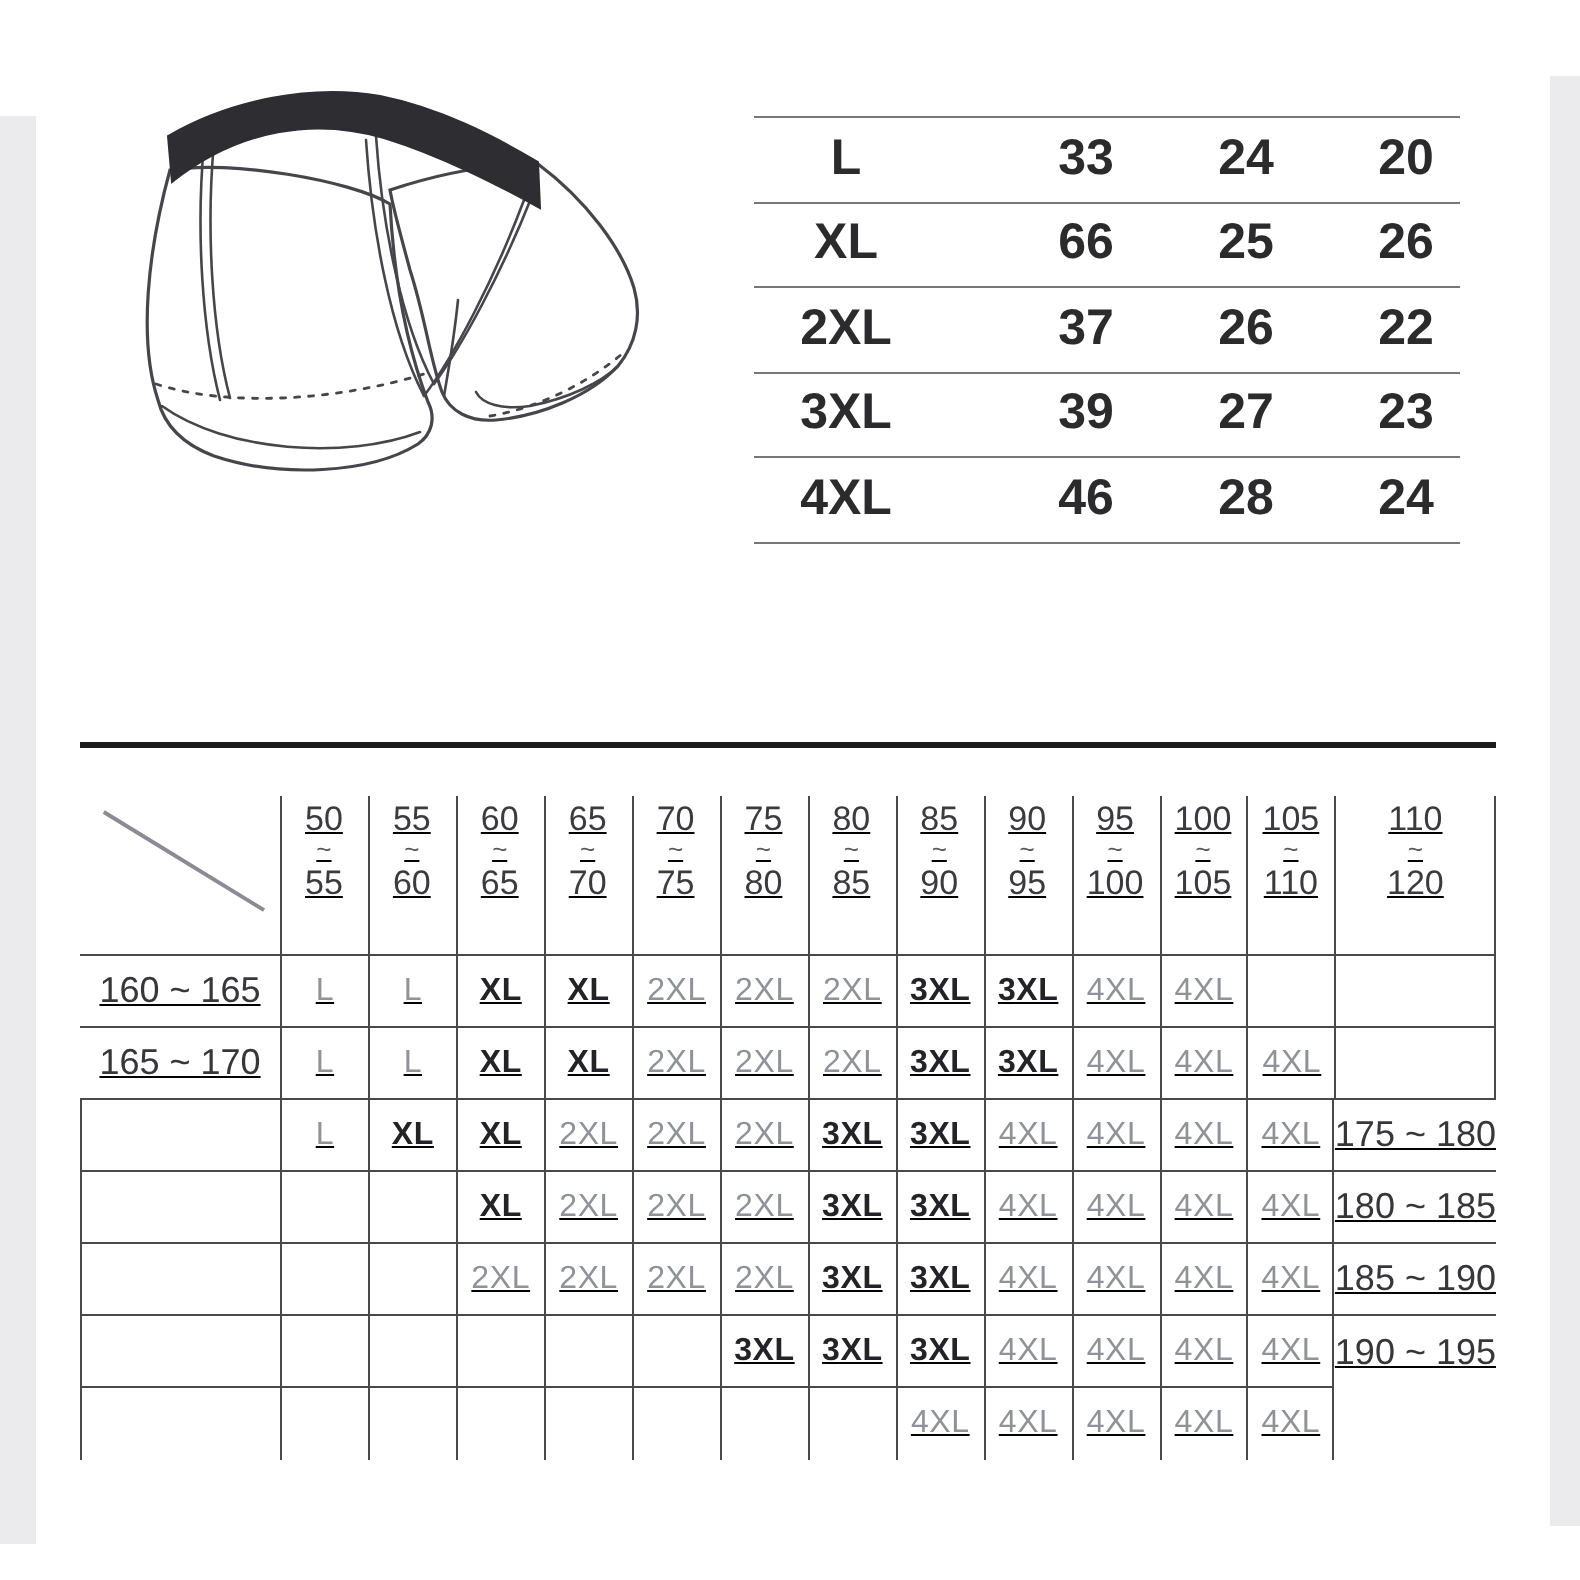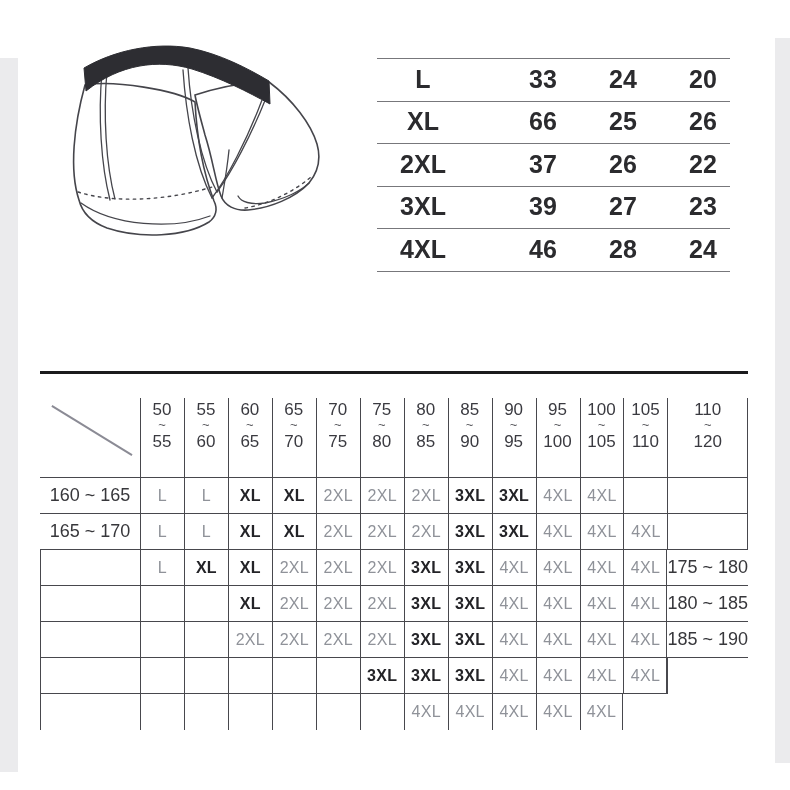--- a/index.html
+++ b/index.html
@@ -22,21 +22,21 @@
   .mcell.c0 { left:46px; } .mcell.c1 { left:166px; }
   .mcell.c2 { left:246px; } .mcell.c3 { left:326px; }
 
   
   .unit { position:absolute; top:327px; transform:translateX(-50%);
           font-size:36px; font-weight:bold; color:#2d2d30; letter-spacing:0.5px;margin-top:40px; }
   .unit.cm { left:572px; } .unit.kg { left:721px; }
 
   
   .matrix { position:absolute; left:40px; top:371px; width:708px; border-top:3px solid #1b1b1d; }
-  .mgrid { display:grid; grid-template-columns:100px repeat(13, 1fr); }
+  .mgrid { display:grid; grid-template-columns:100px repeat(13, 1fr);text-decoration:underline; }
   .cell { box-sizing:border-box; display:flex; align-items:center; justify-content:center;
           border-bottom:1px solid #48484d; background:#fff; }
   .corner, .wh { height:104px; position:relative; }
   .hl, .mc { height:36px; }
   .wh { flex-direction:column; font-size:17px; color:#3a3a40; line-height:1.15; }
   .wh .tilde { font-size:13px; color:#57575c; line-height:0.8; margin:1px 0; }
   .wh::before { content:""; position:absolute; left:0; top:24px; bottom:0; width:1px; background:#48484d; }
   .wh.lastcol::after { content:""; position:absolute; right:0; top:24px; bottom:0; width:1px; background:#48484d; }
   .mc { border-left:1px solid #48484d; font-size:16px; letter-spacing:0.3px; }
   .mc.lastcol { border-right:1px solid #48484d; }
@@ -272,20 +272,21 @@
         <div class="cell mc"></div>
         <div class="cell mc"></div>
         <div class="cell mc"></div>
         <div class="cell mc" style="color: rgb(35, 35, 39); font-weight: 700;">3XL</div>
         <div class="cell mc" style="color: rgb(35, 35, 39); font-weight: 700;">3XL</div>
         <div class="cell mc" style="color: rgb(35, 35, 39); font-weight: 700;">3XL</div>
         <div class="cell mc" style="color: rgb(143, 146, 153); font-weight: 400;">4XL</div>
         <div class="cell mc" style="color: rgb(143, 146, 153); font-weight: 400;">4XL</div>
         <div class="cell mc" style="color: rgb(143, 146, 153); font-weight: 400;">4XL</div>
         <div class="cell mc lastcol" style="color: rgb(143, 146, 153); font-weight: 400;">4XL</div>
+        <div class="cell hl lastrow">190 ~ 195</div>
         <div class="cell mc lastrow"></div>
         <div class="cell mc lastrow"></div>
         <div class="cell mc lastrow"></div>
         <div class="cell mc lastrow"></div>
         <div class="cell mc lastrow"></div>
         <div class="cell mc lastrow"></div>
         <div class="cell mc lastrow"></div>
         <div class="cell mc lastrow"></div>
         <div class="cell mc lastrow" style="color: rgb(143, 146, 153); font-weight: 400;">4XL</div>
         <div class="cell mc lastrow" style="color: rgb(143, 146, 153); font-weight: 400;">4XL</div>

